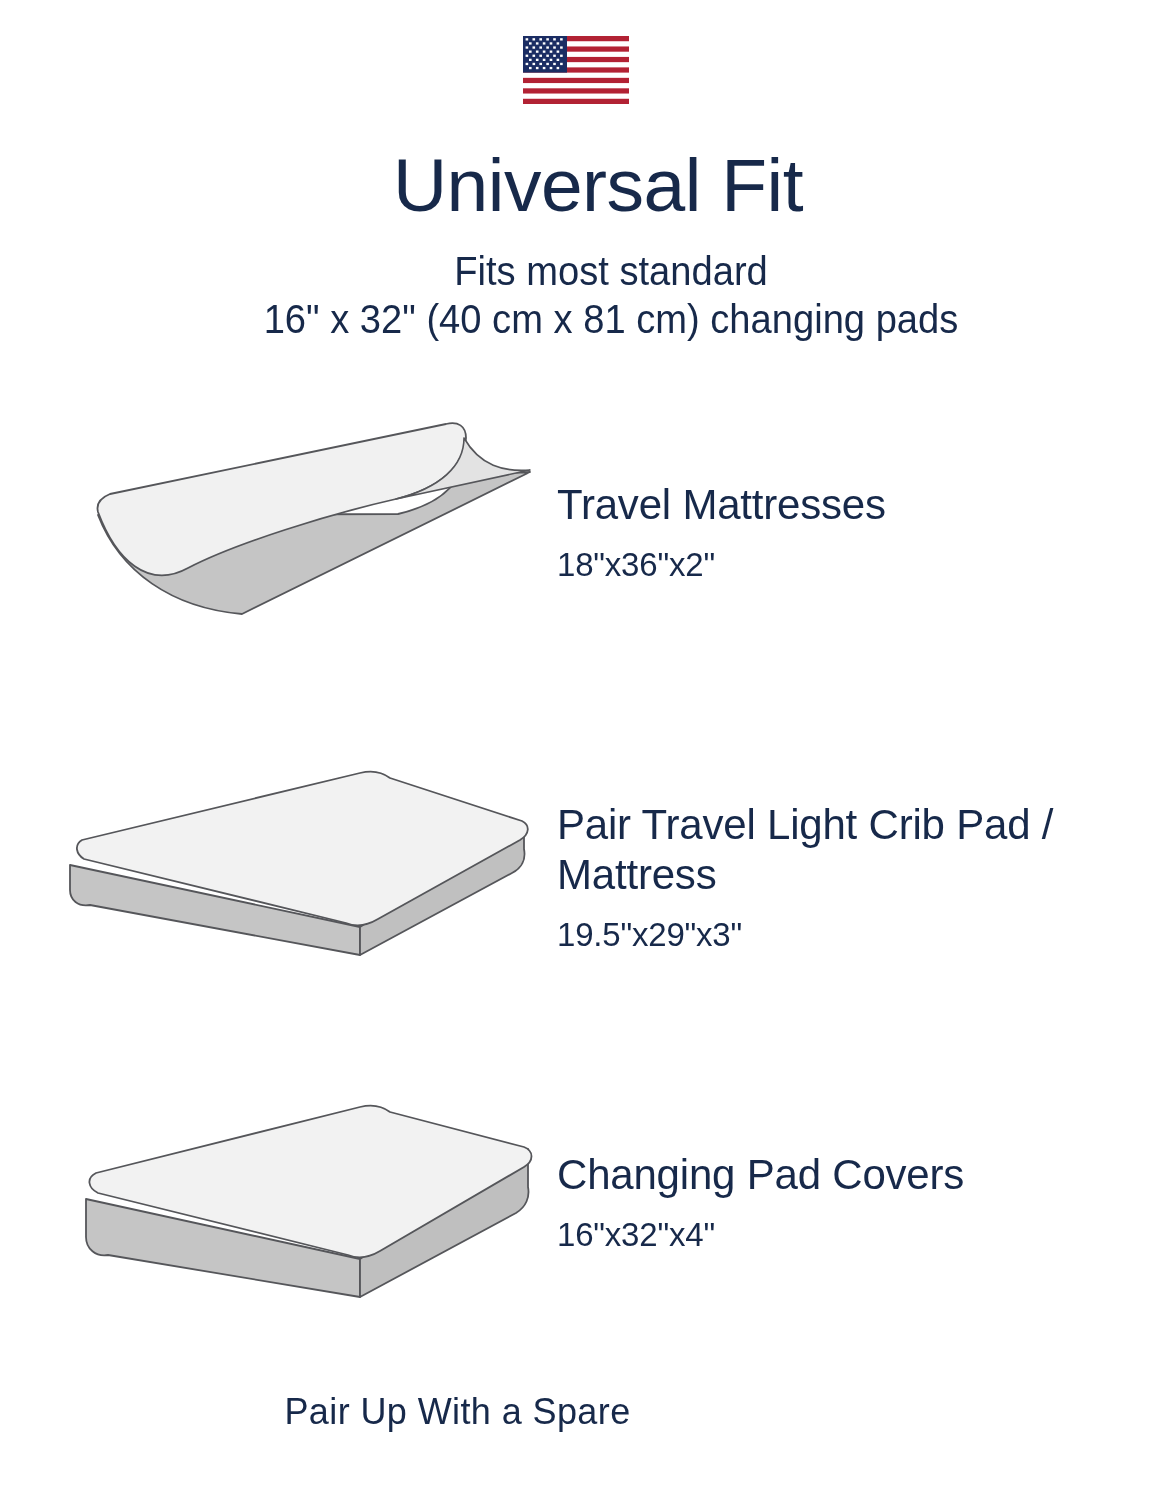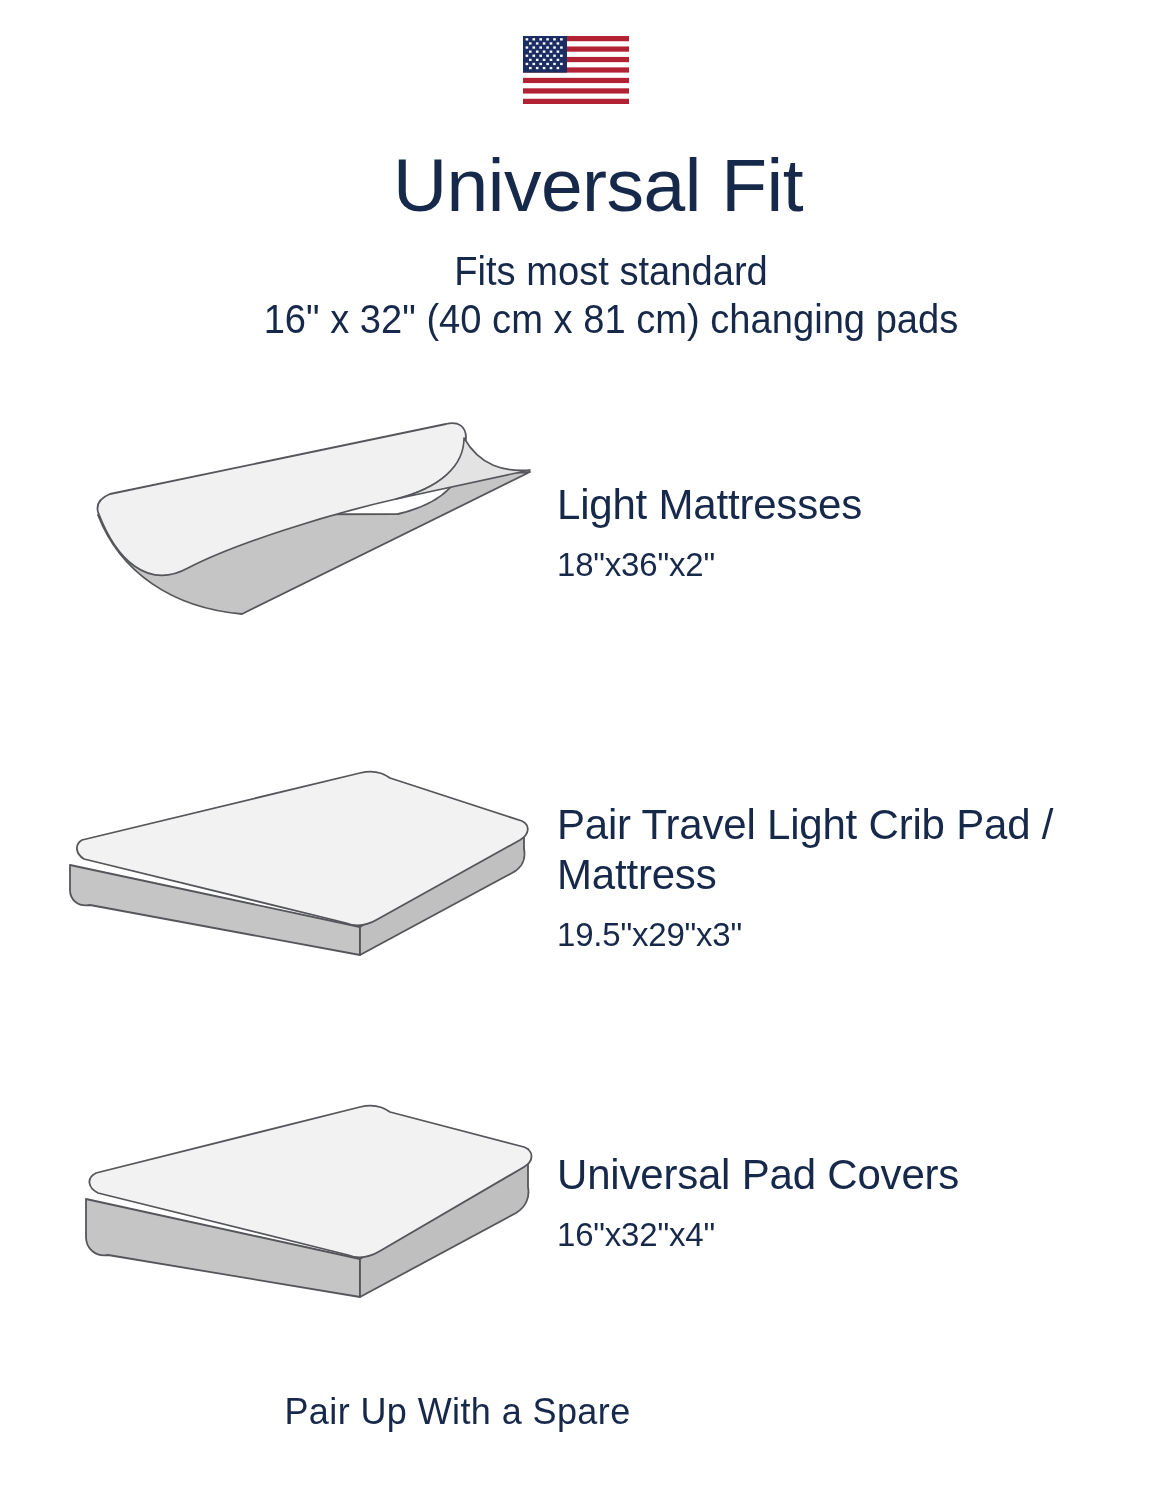--- a/index.html
+++ b/index.html
@@ -211,21 +211,21 @@
                L 386 24
                C 398 21, 406 26, 406 38
                C 404 66, 380 88, 336 99
                C 270 114, 176 143, 128 168
                C 88 190, 56 160, 38 112 Z" fill="#f1f1f1" stroke="#55565a" stroke-width="1.8" stroke-linejoin="round"></path>
 
       <path d="M 404 38 C 404 66, 380 88, 336 99 L 470 70 C 444 72, 420 66, 404 38 Z" fill="#e3e3e3" stroke="#55565a" stroke-width="1.6" stroke-linejoin="round"></path>
     </svg>
   </div>
   <div class="product-text">
-    <div class="product-name">Light Mattresses</div>
+    <div class="product-name">Travel Mattresses</div>
     <div class="product-dims">18"x36"x2"</div>
   </div>
 </div>
 
 <div class="product-row" id="row-1">
   <div class="product-art">
     <svg width="480" height="215" viewBox="0 0 480 215" xmlns="http://www.w3.org/2000/svg">
 
       <path d="M 10 110
                L 10 135
@@ -267,18 +267,18 @@
                C 28 93, 26 83, 36 78
                L 300 12
                C 312 9, 322 11, 330 17
                L 464 52
                C 474 56, 474 66, 464 72
                L 320 156
                C 310 162, 298 164, 288 160 Z" fill="#f2f2f2" stroke="#55565a" stroke-width="1.8" stroke-linejoin="round"></path>
     </svg>
   </div>
   <div class="product-text">
-    <div class="product-name">Universal Pad Covers</div>
+    <div class="product-name">Changing Pad Covers</div>
     <div class="product-dims">16"x32"x4"</div>
   </div>
 </div>
 
 <div id="footer-tagline">Pair Up With a Spare</div>
 
 </body></html>

